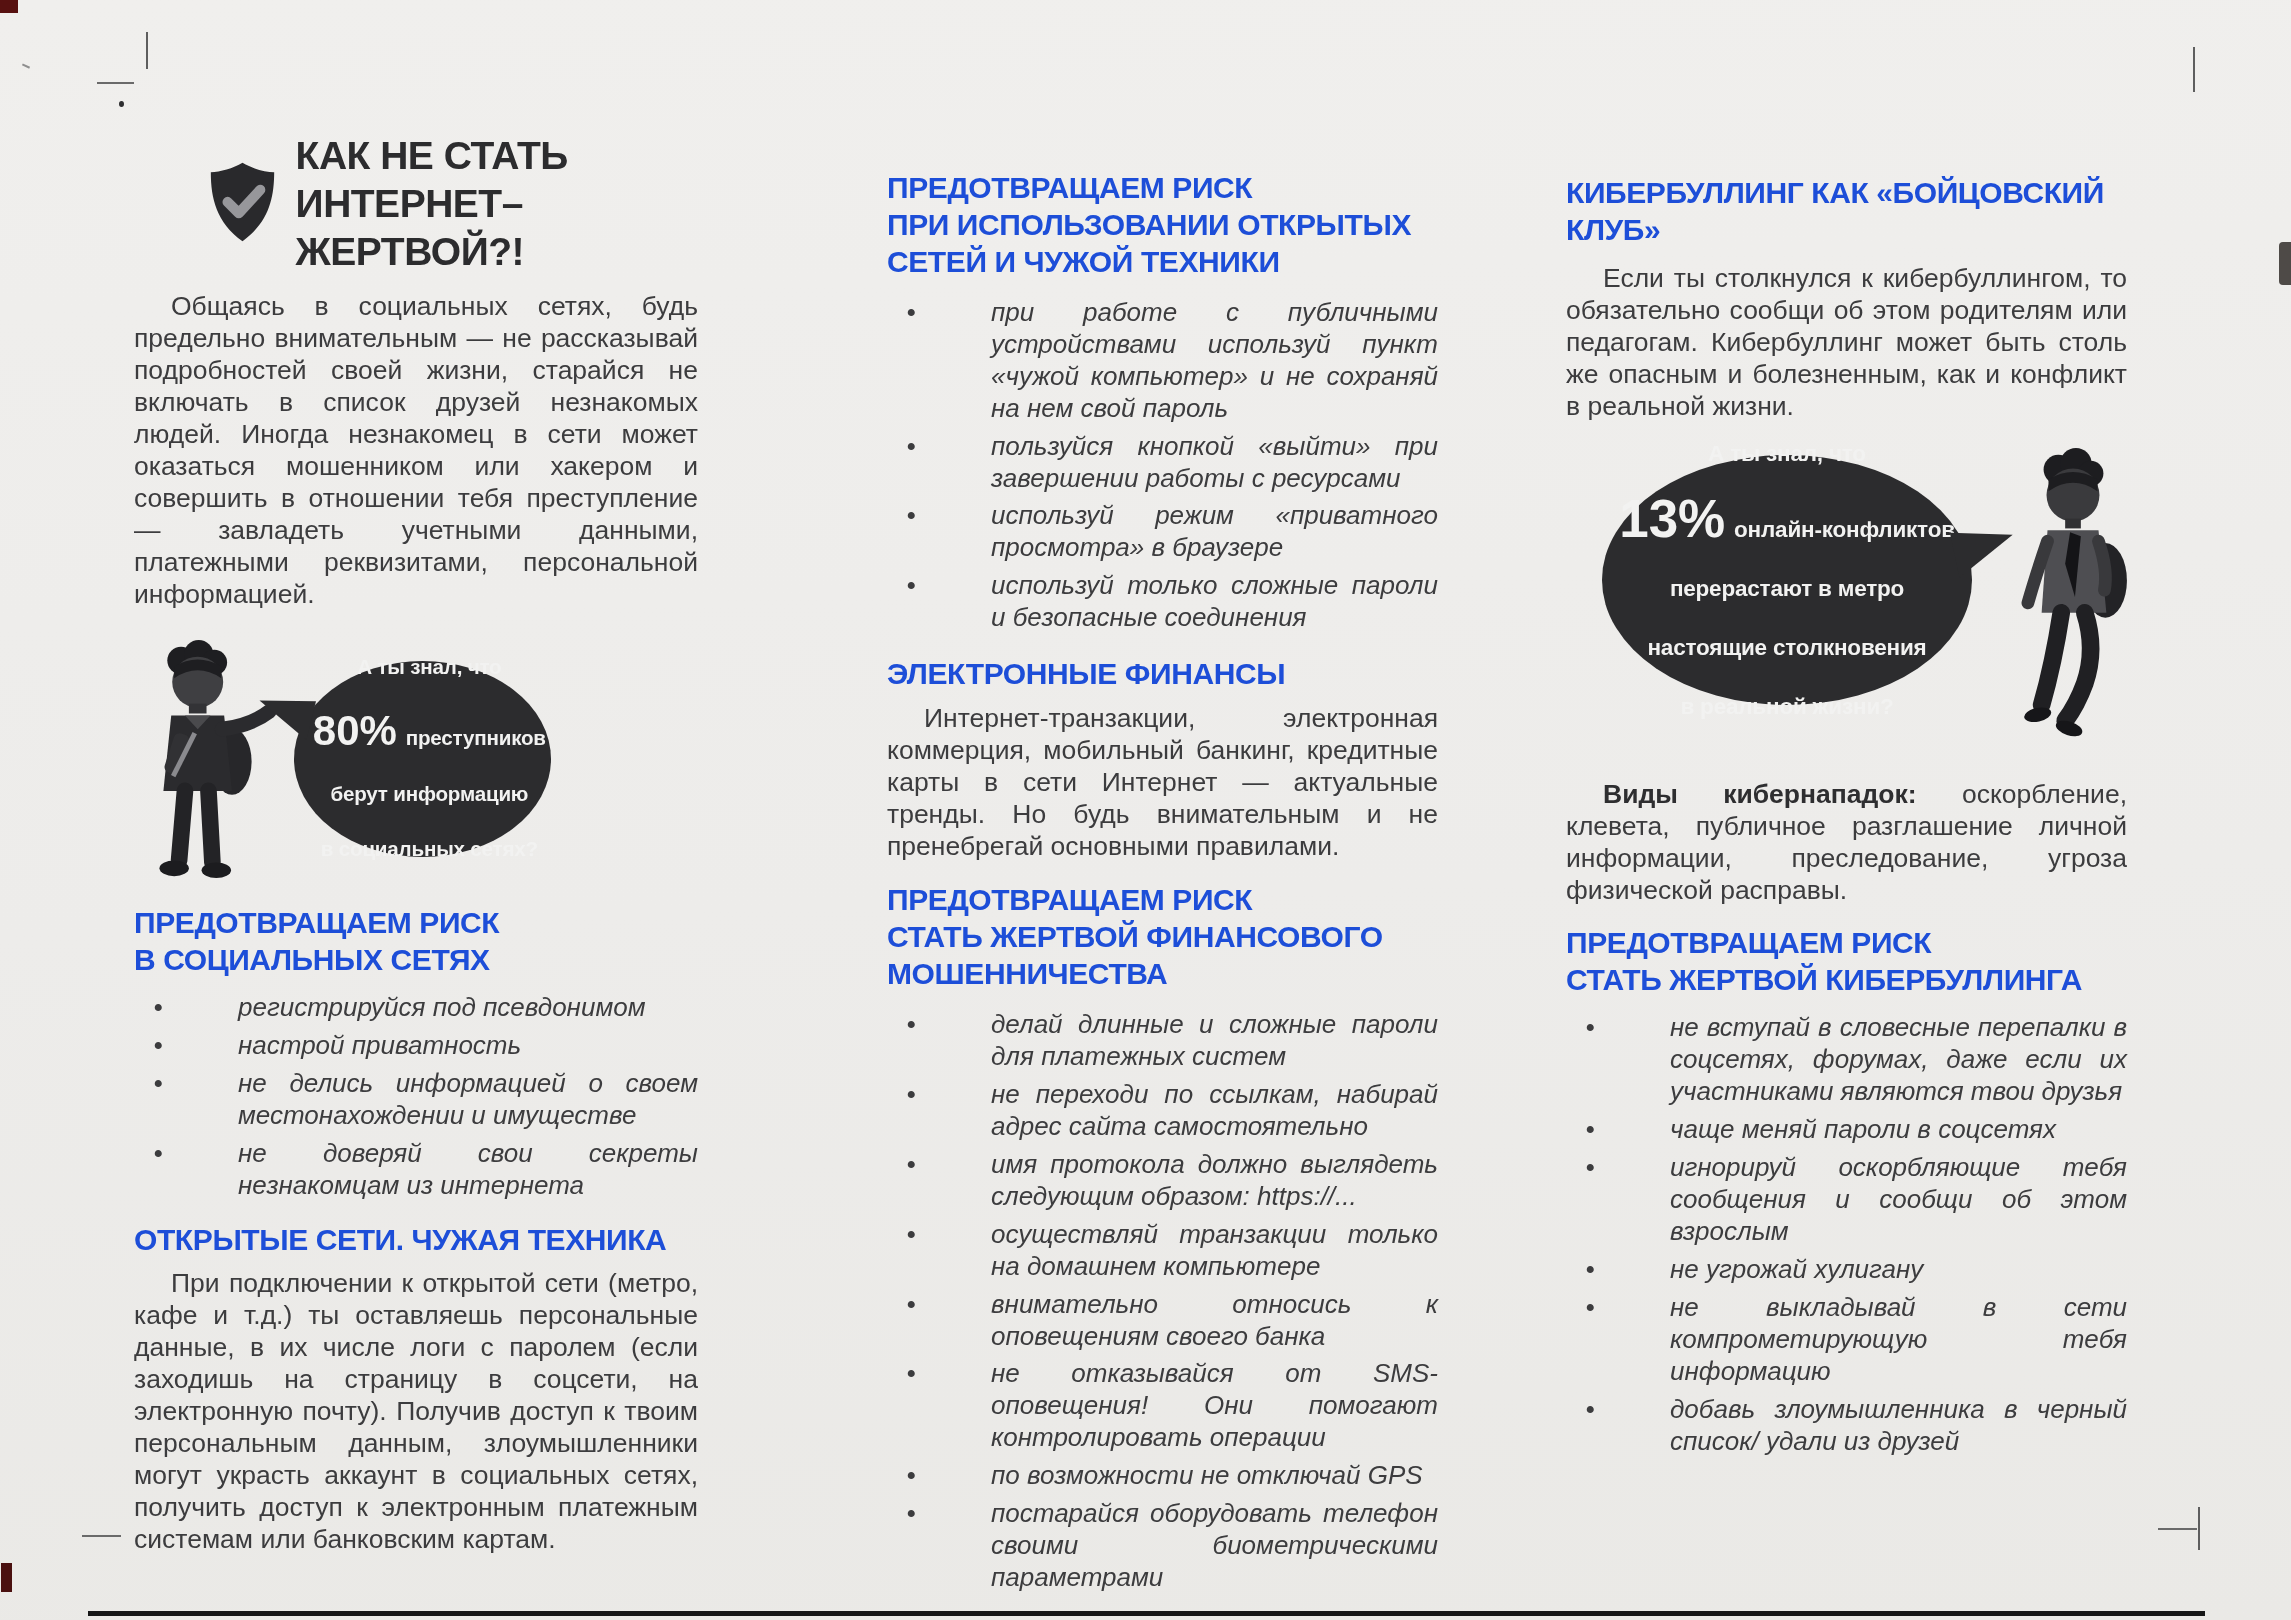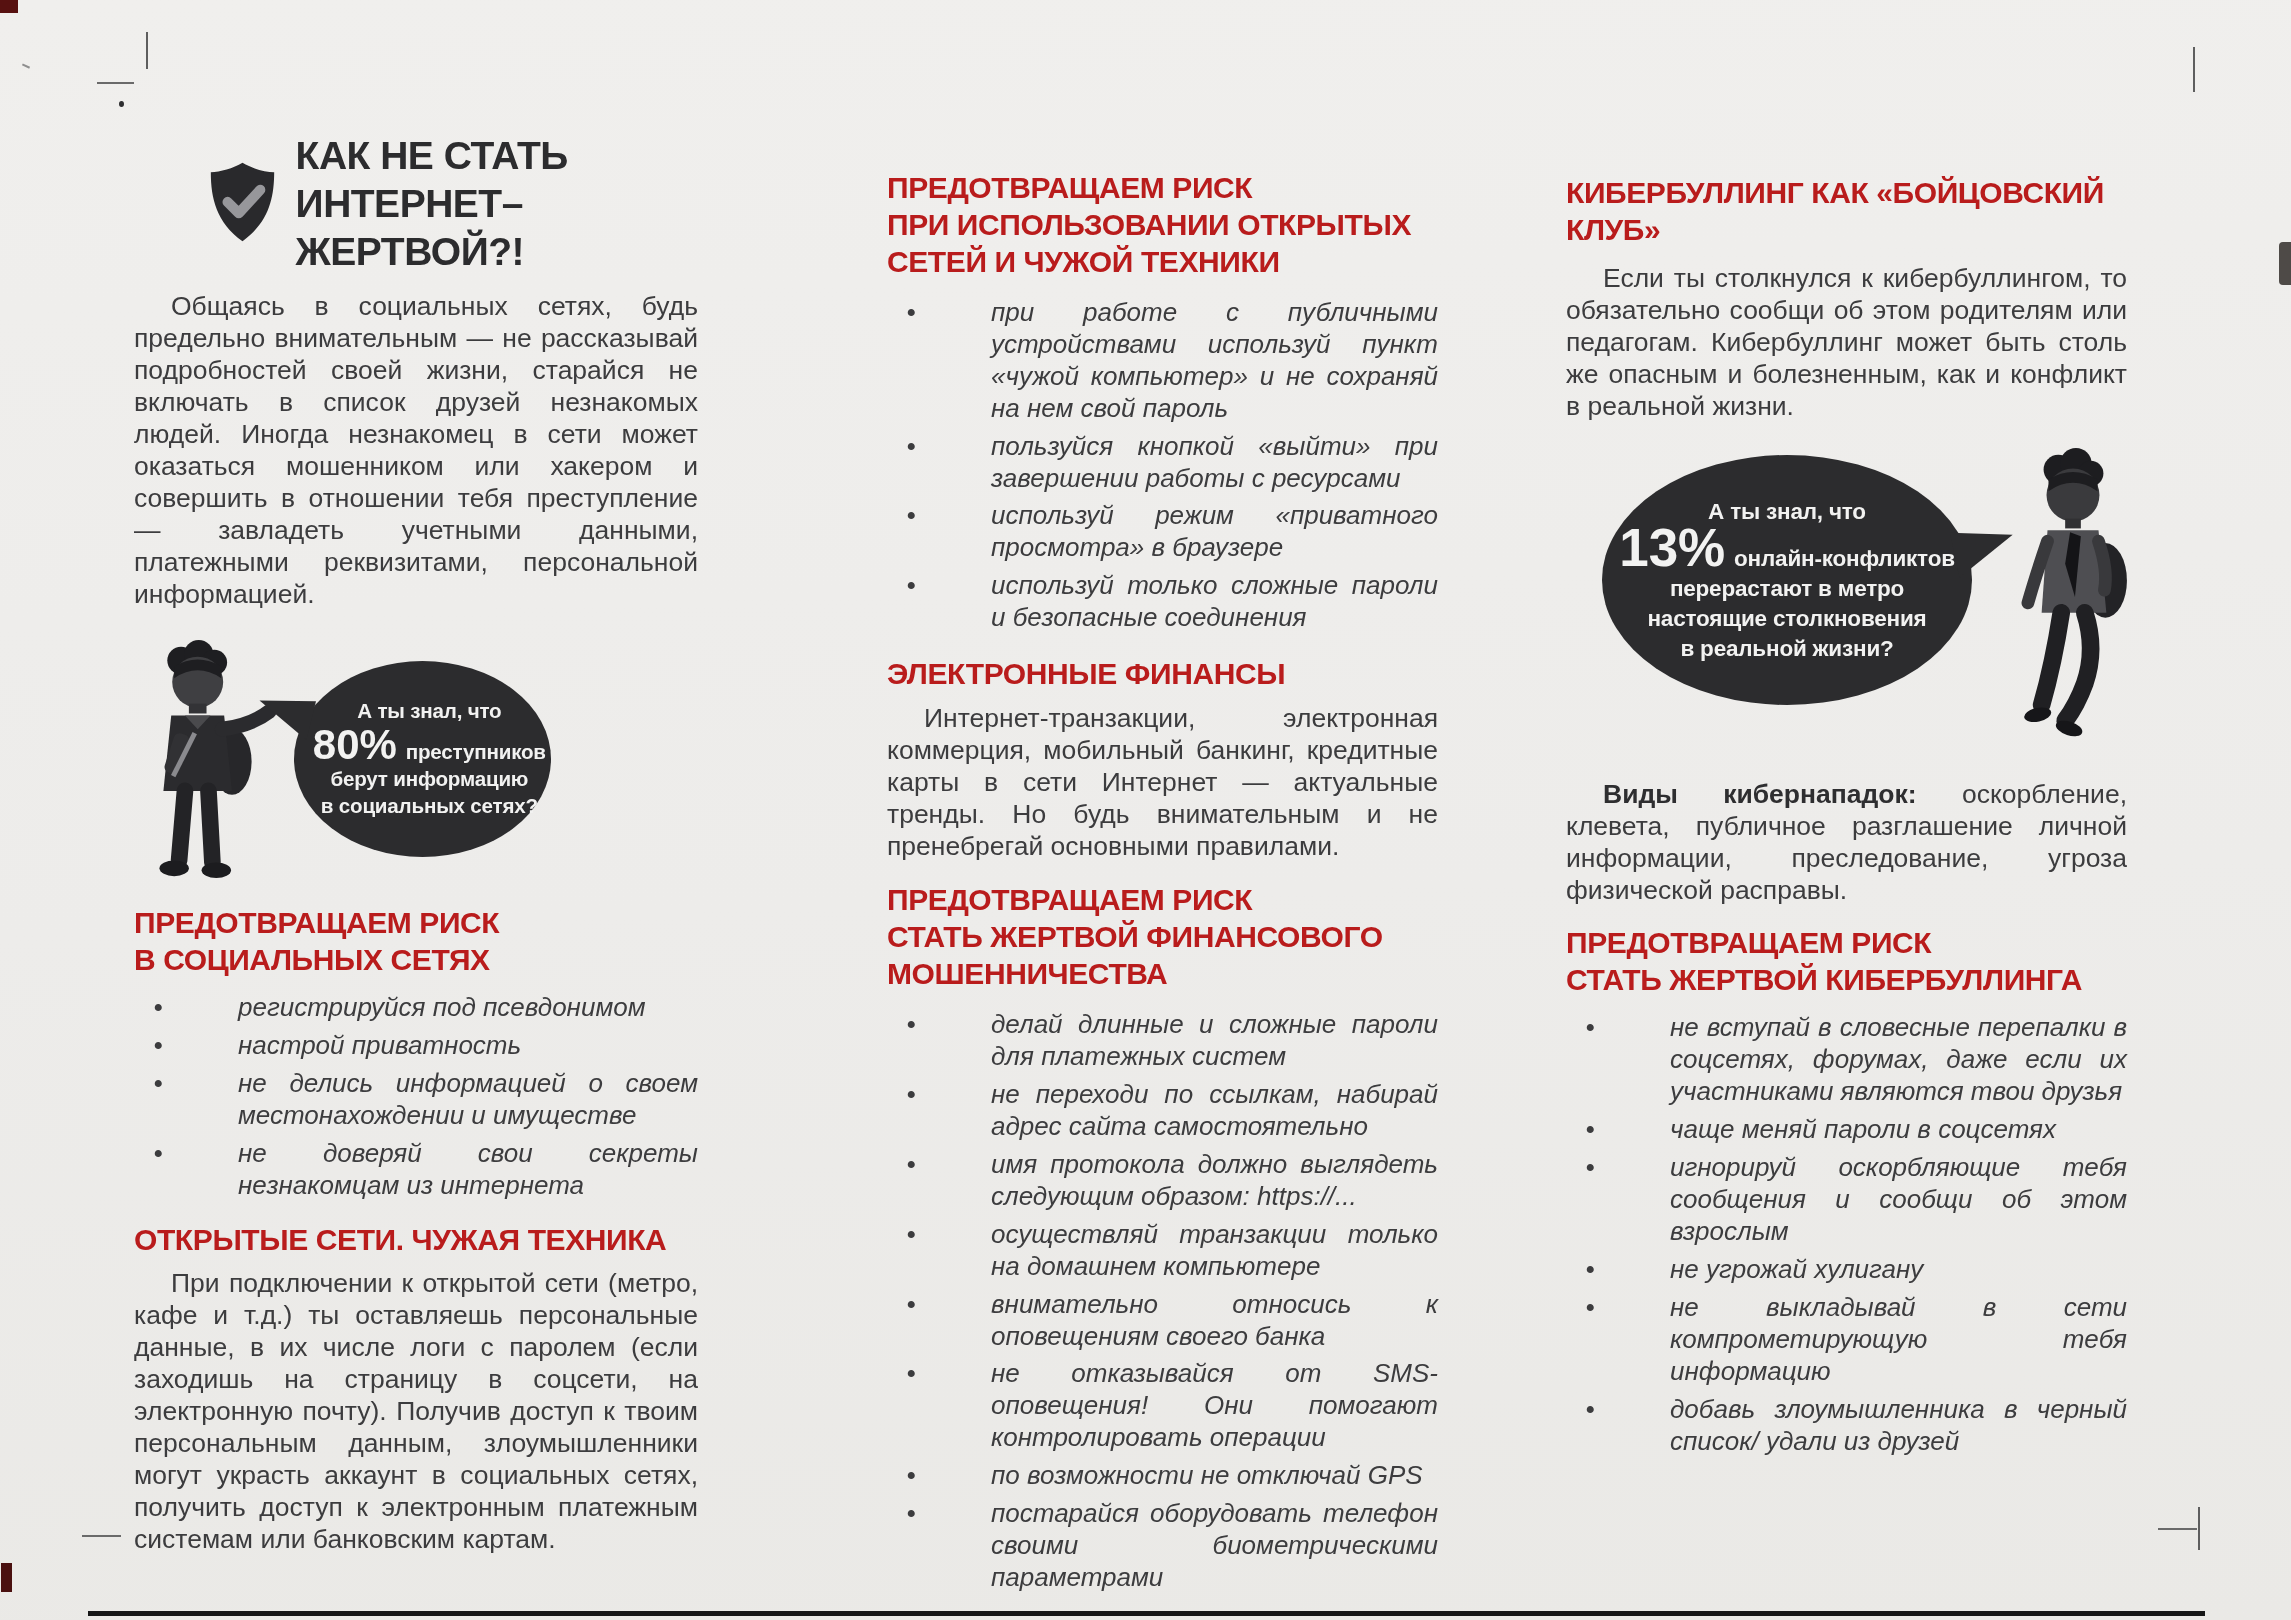--- a/index.html
+++ b/index.html
@@ -13,21 +13,21 @@
   #col1{left:134px;top:157px;width:564px;}
   #col2{left:887px;top:169px;width:551px;}
   #col3{left:1566px;top:174px;width:561px;}
 
   .doc-header{display:flex;align-items:center;margin-left:73px;height:94px;}
   .doc-title{
     white-space:pre-line;font-size:39px;line-height:48px;font-weight:700;
     color:#2c2c2e;letter-spacing:-0.5px;margin-left:17.6px;
   }
   .h2{
-    white-space:pre-line;font-weight:700;color:#b91c1c;
+    white-space:pre-line;font-weight:700;color:#1d4ed8;
     font-size:30px;line-height:37px;letter-spacing:-0.4px;margin:0;
   }
   .para{
     margin:0;font-size:26.5px;line-height:32px;text-align:justify;
     text-indent:37px;hyphens:auto;
   }
   .blist{list-style:none;margin:0;padding:0;}
   .blist li{
     position:relative;padding-left:104px;font-size:26px;line-height:32px;
     text-align:justify;margin-bottom:5.9px;hyphens:auto;font-style:italic;
@@ -42,21 +42,21 @@
   .figure-block{position:relative;}
   #fig1{height:245px;margin-top:29px;}
   #fig3{height:323px;margin-top:21.6px;}
   .boy{position:absolute;}
   #boy1{left:0;top:0;}
   #boy2{left:448px;top:4.9px;}
 
   .bubble{
     position:absolute;background:#2c2c2e;border-radius:50%;
     display:flex;flex-direction:column;justify-content:center;align-items:center;
-    color:#f2f2f1;font-weight:700;text-align:center;
+    color:#f2f2f1;font-weight:700;text-align:center;gap:29px;
   }
   #bubble80{left:160px;top:21.6px;width:257px;height:196px;padding-left:13.7px;box-sizing:border-box;}
   #bubble80::before{
     content:"";position:absolute;left:-37px;top:33px;width:0;height:0;
     border-top:13.7px solid transparent;border-bottom:27.4px solid transparent;
     border-right:55px solid #2c2c2e;transform:rotate(14deg);
   }
   #bubble13{left:36px;top:11.8px;width:370px;height:250px;}
   #bubble13::after{
     content:"";position:absolute;right:-43px;top:71px;width:0;height:0;

